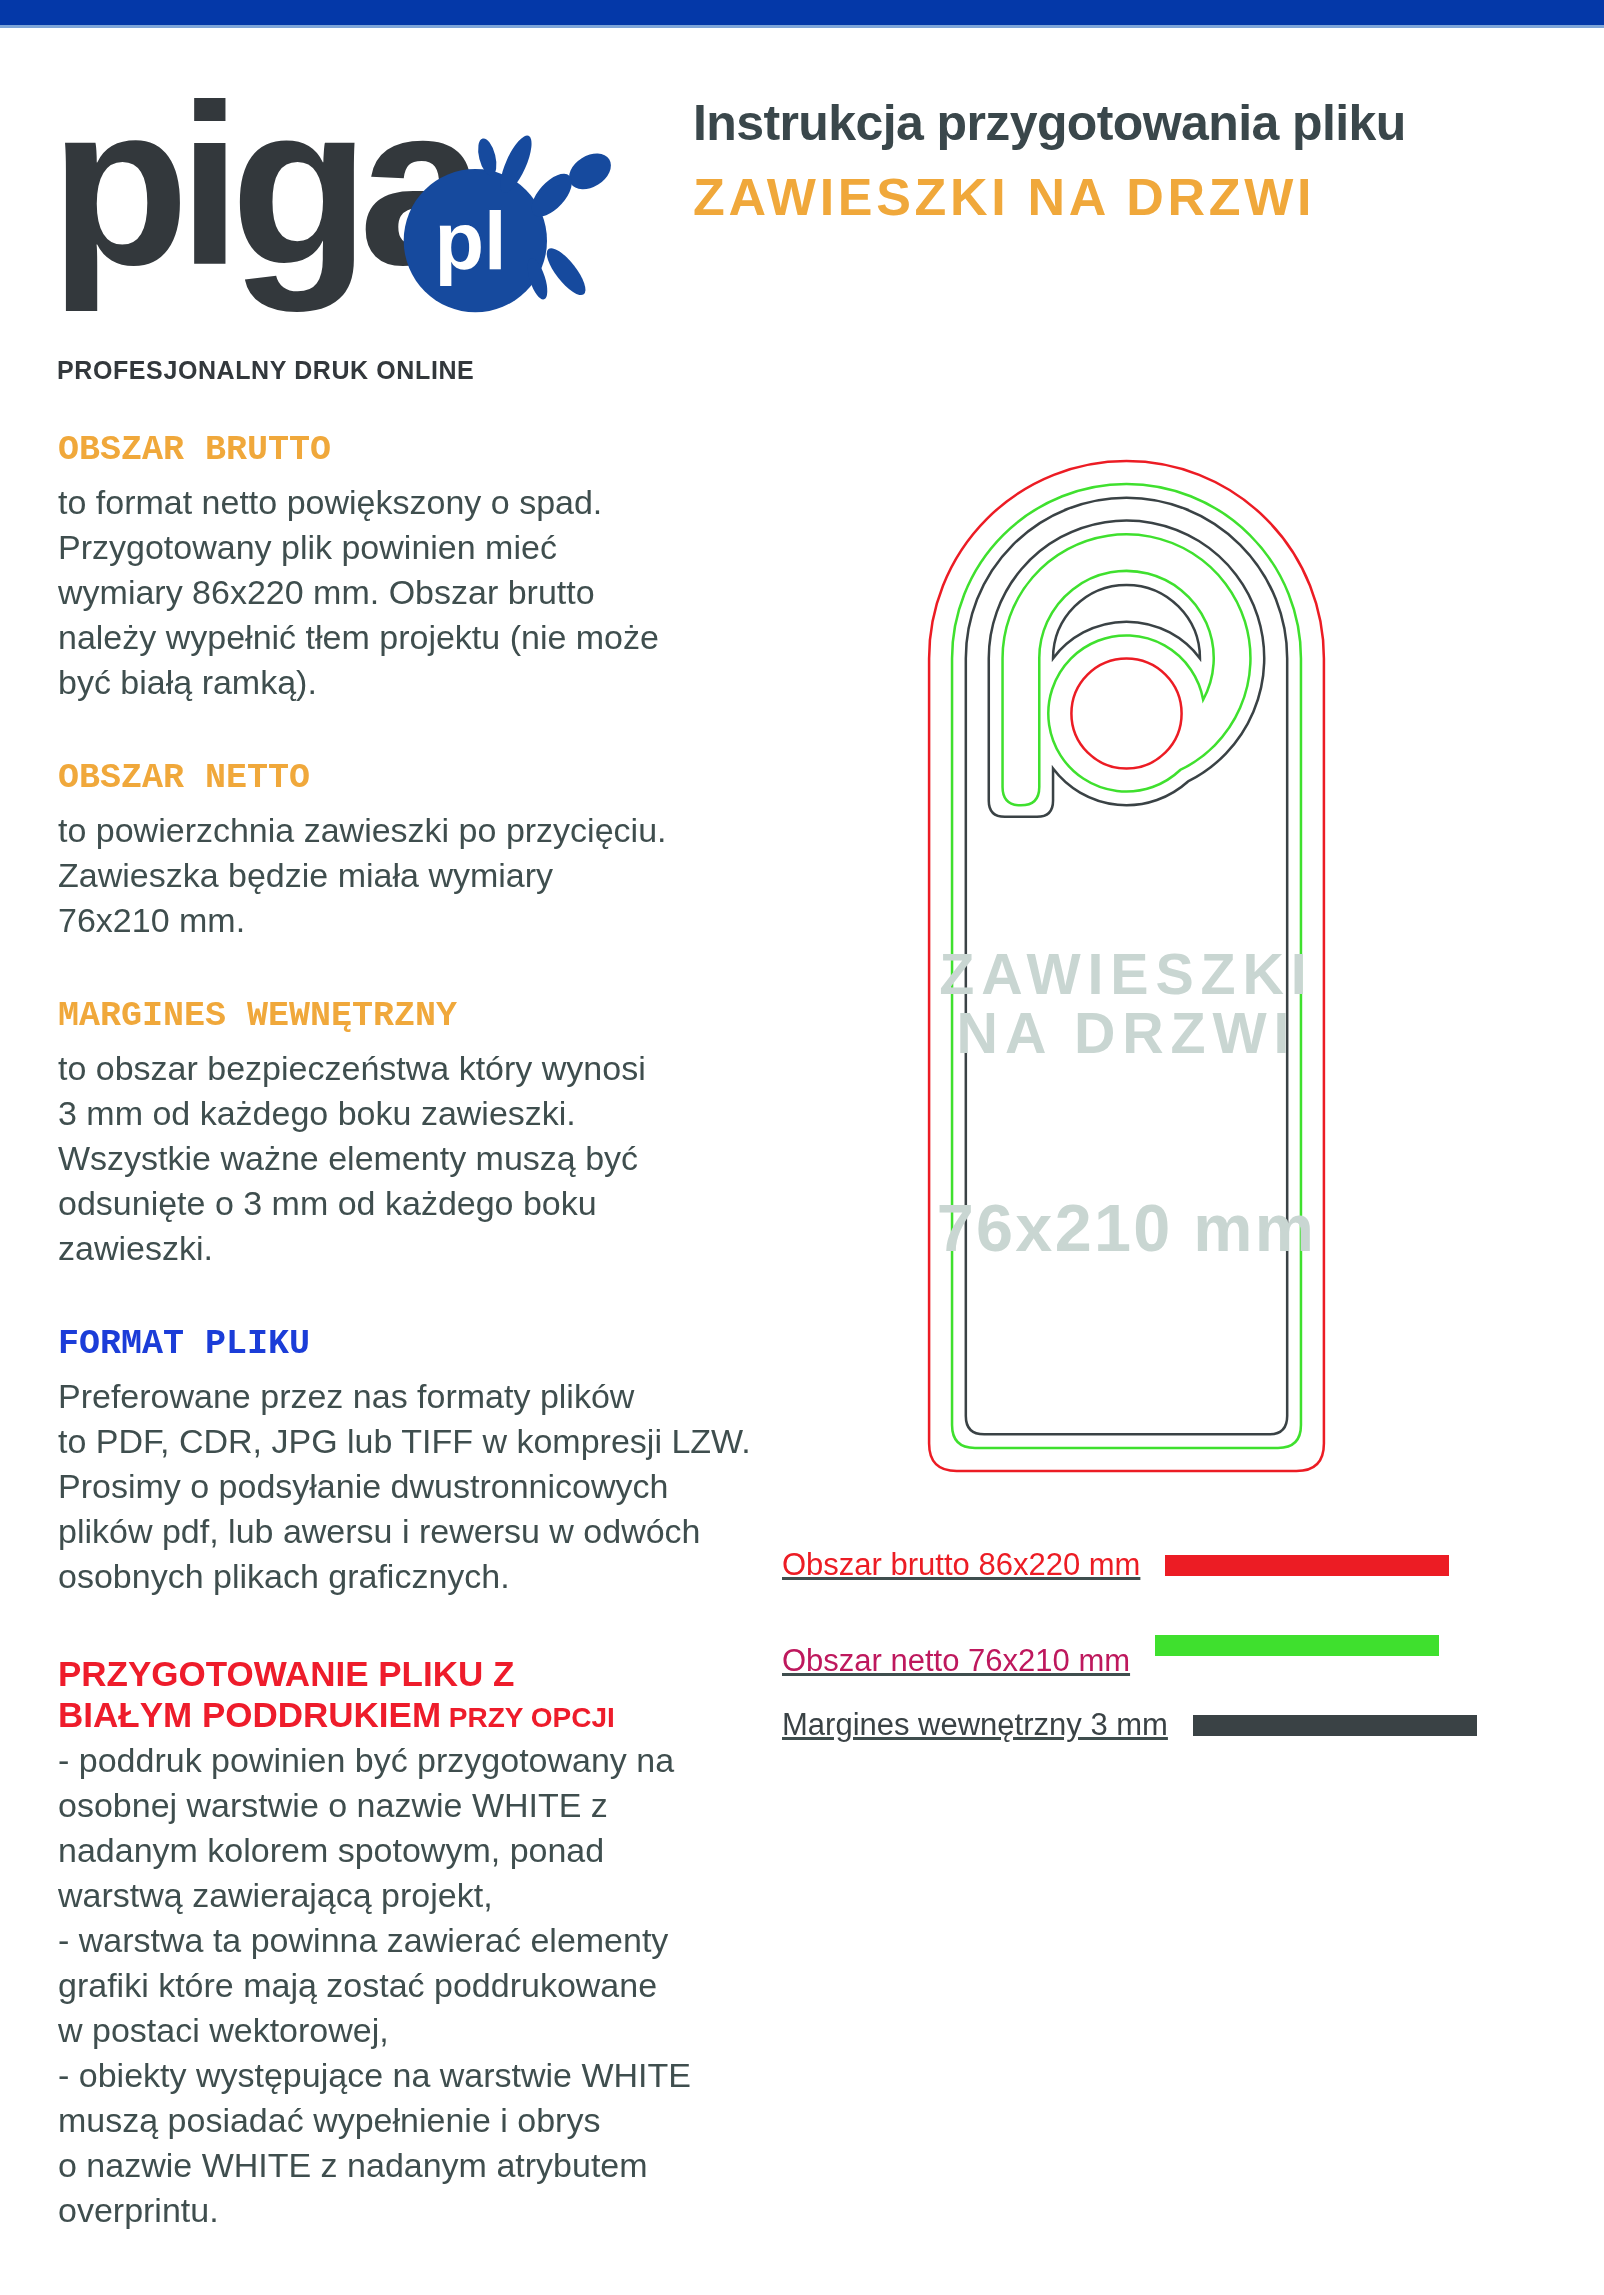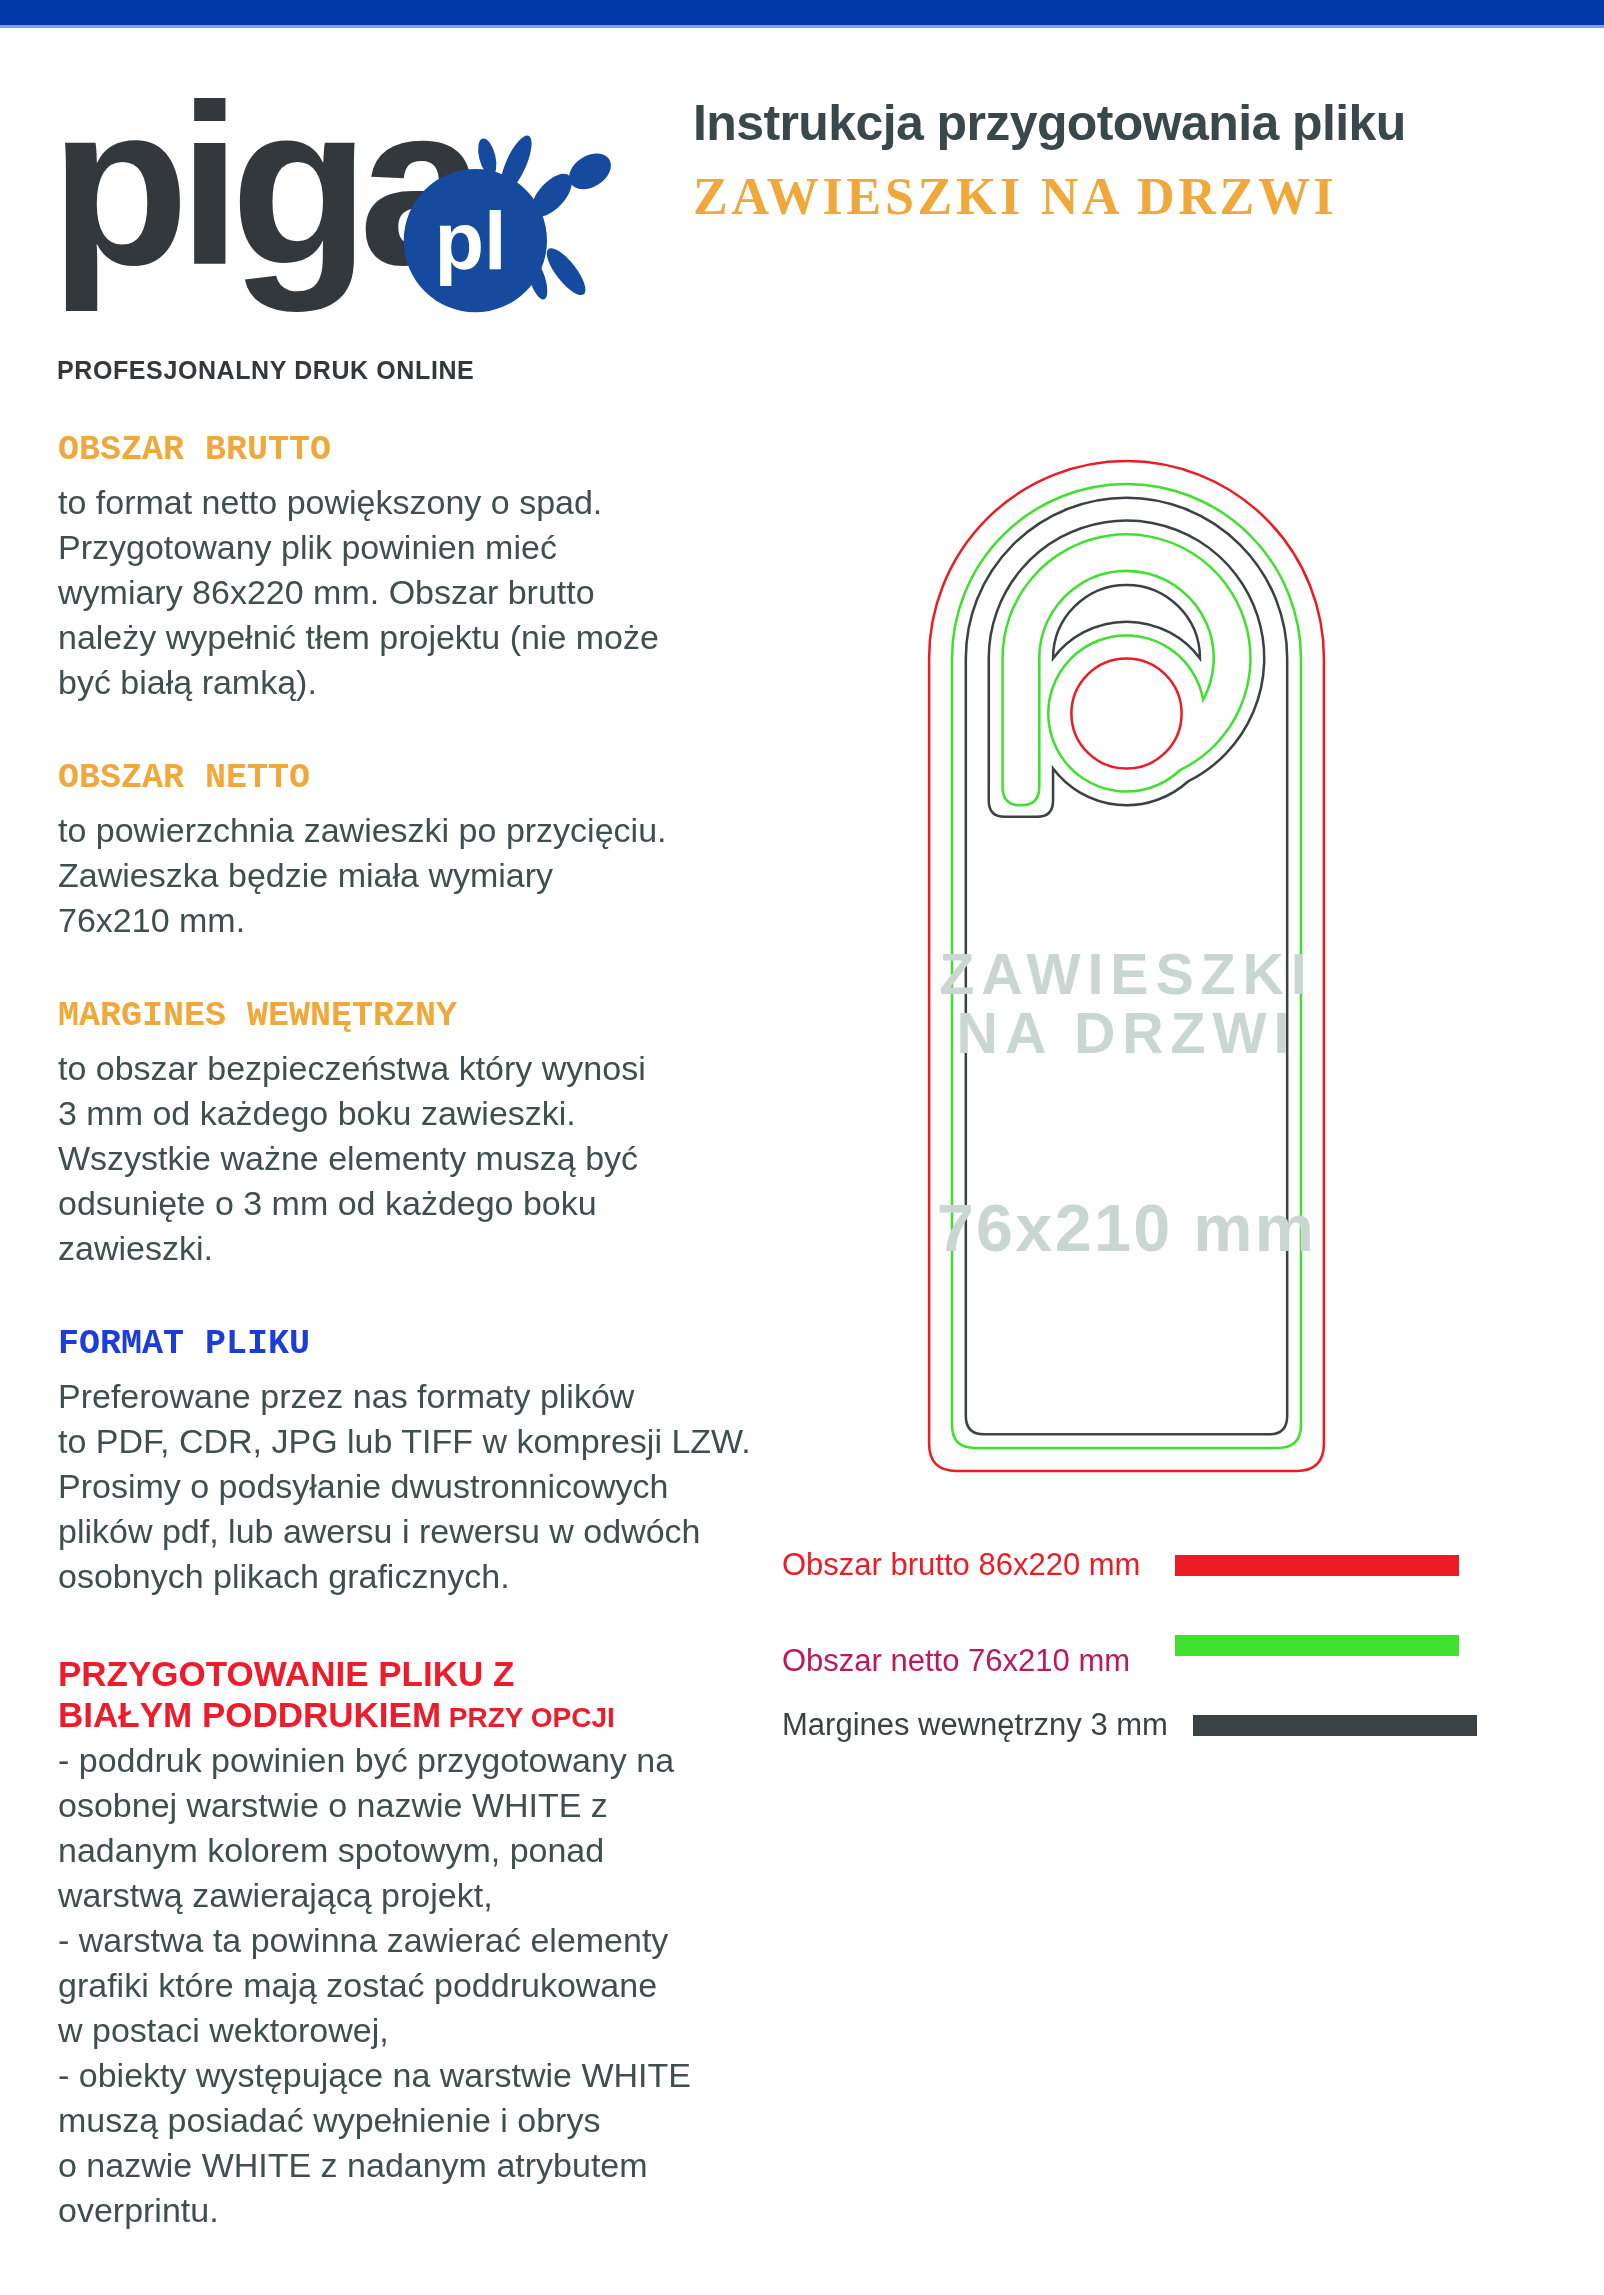--- a/index.html
+++ b/index.html
@@ -18,40 +18,40 @@
     position:absolute;left:57px;top:356px;font-size:25px;font-weight:700;
     letter-spacing:0.6px;color:#33383c;
   }
   .blob{position:absolute;left:381px;top:126px;width:246px;height:203px;}
   .title1{
     position:absolute;left:693px;top:94px;width:899px;
     font-size:50px;font-weight:700;color:#3a474b;letter-spacing:-0.6px;
   }
   .title2{
     position:absolute;left:693px;top:167px;width:899px;
-    font-size:52px;font-weight:700;color:#f0a83b;letter-spacing:3.7px;font-family:Liberation Serif, serif;
+    font-size:52px;font-weight:700;color:#f0a83b;letter-spacing:3.7px;
   }
   
   .left-col{position:absolute;left:58px;top:431px;width:733px;}
   .section{margin-bottom:54px;}
   .section-heading{
     font-size:35px;font-weight:700;line-height:39px;margin:0 0 9.9px 0;letter-spacing:0px;font-family:Liberation Mono, monospace;
   }
   .h-orange{color:#f0a83b;}
   .h-blue{color:#1b3dd8;}
   .section-body{
     font-size:34px;line-height:45px;color:#3f4e4e;white-space:pre-line;margin:0;
   }
   .red-head-line{font-size:35px;font-weight:700;line-height:41px;color:#ee1c2b;}
   .red-head-small{font-size:28px;font-weight:700;color:#ee1c2b;}
   
   .diagram{position:absolute;left:929px;top:461px;width:395px;height:1010px;overflow:visible;}
   
   .legend{position:absolute;left:782px;top:1547px;width:677px;}
-  .legend-row{display:flex;align-items:center;justify-content:space-between;margin-bottom:28px;}
+  .legend-row{display:flex;align-items:center;justify-content:flex-start;margin-bottom:28px;text-decoration:underline;}
   .legend-label{font-size:31px;font-weight:400;white-space:nowrap;}
   .t-red{color:#ec1c24;}
   .t-green{color:#be185d;margin-top:32px;}
   .t-dark{color:#3a4245;}
   .legend-bar{width:284px;height:21px;margin-left:24.6px;flex:0 0 auto;}
   .b-red{background:#ec1c24;}
   .b-green{background:#3fe02e;}
   .b-dark{background:#3a4245;}
 </style>
 </head>

